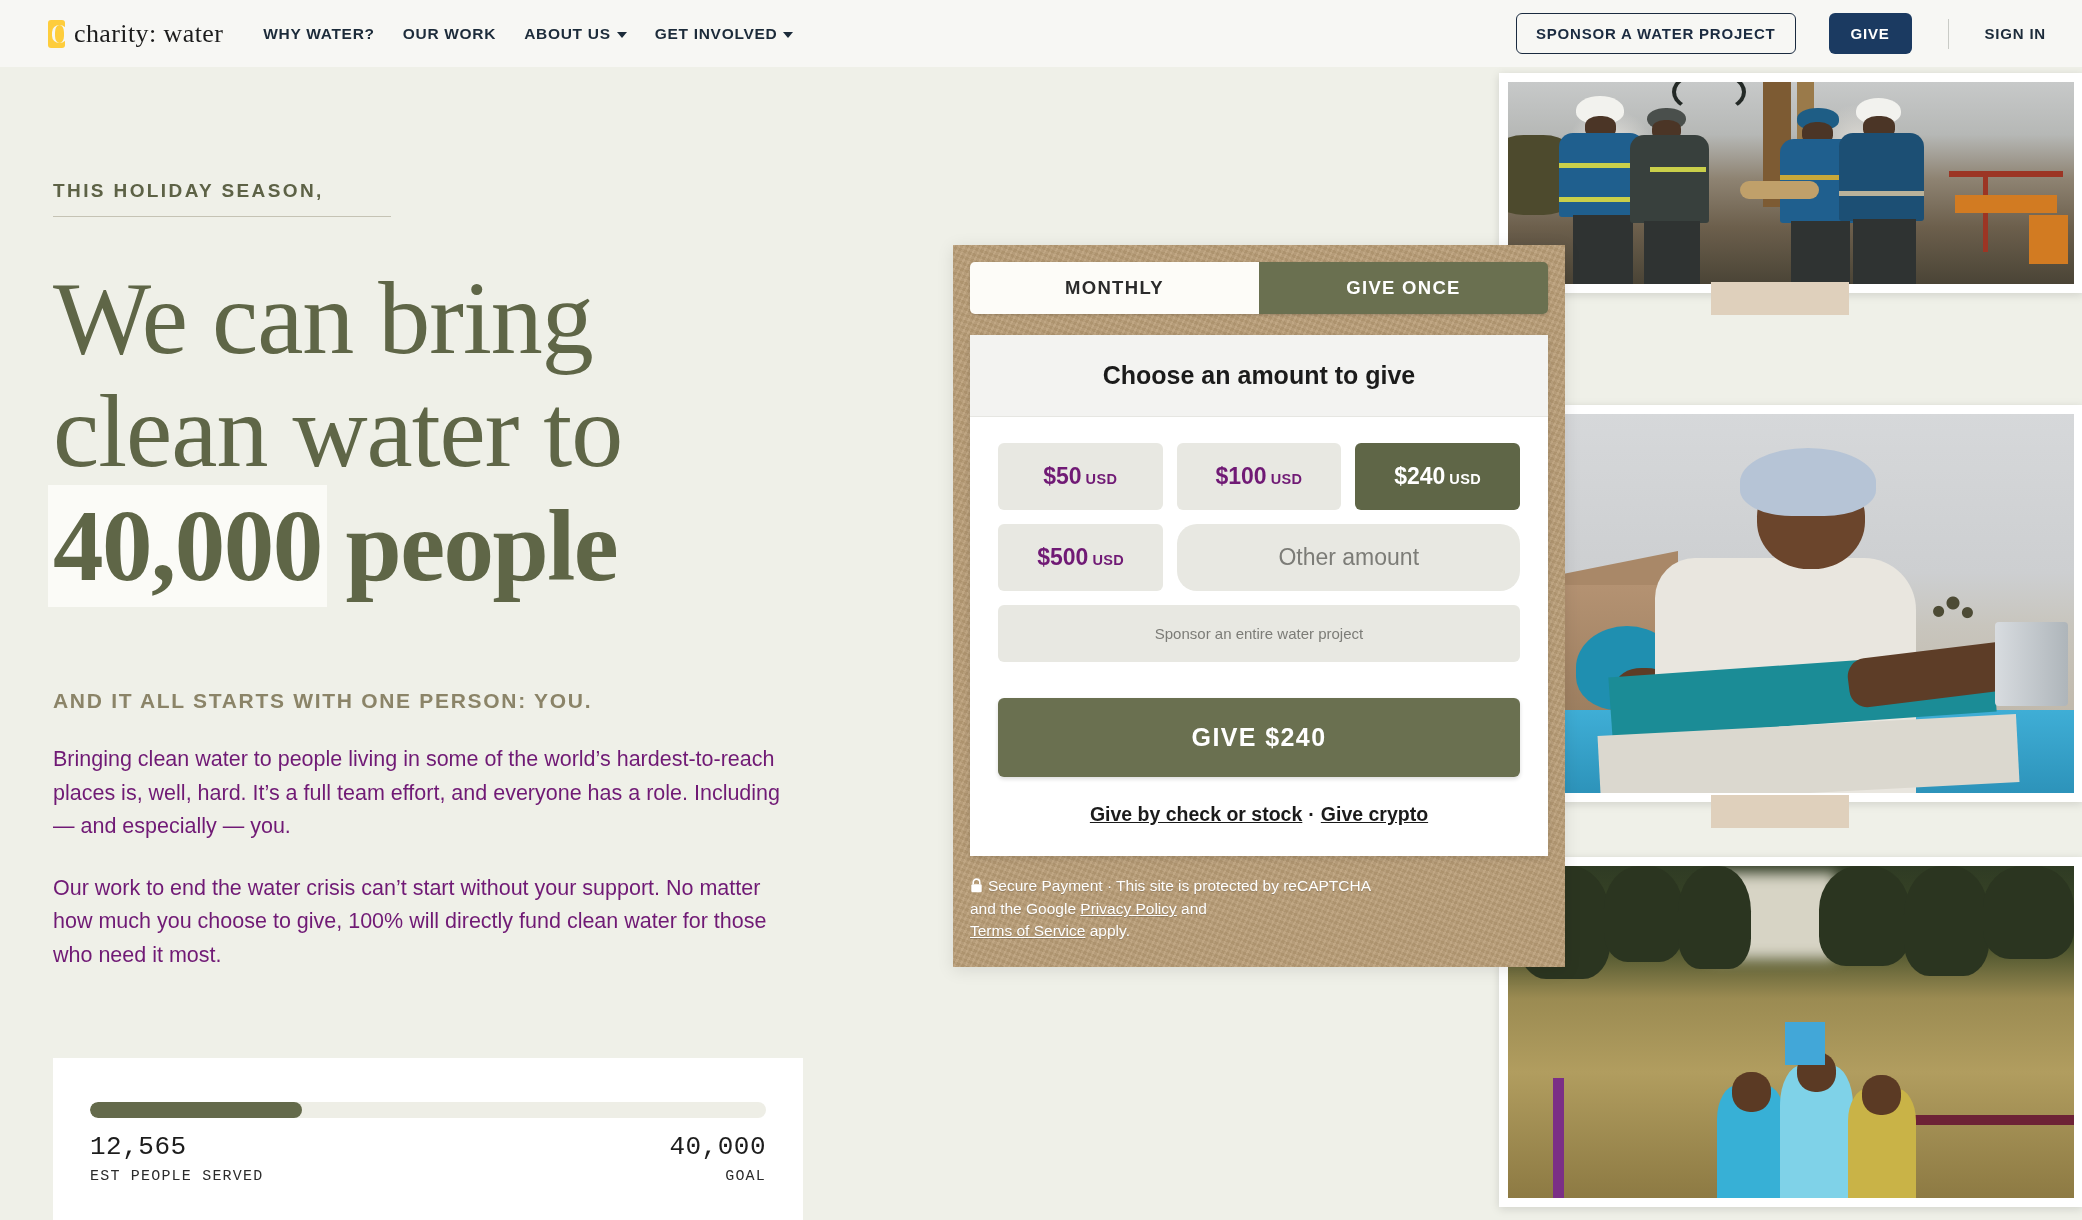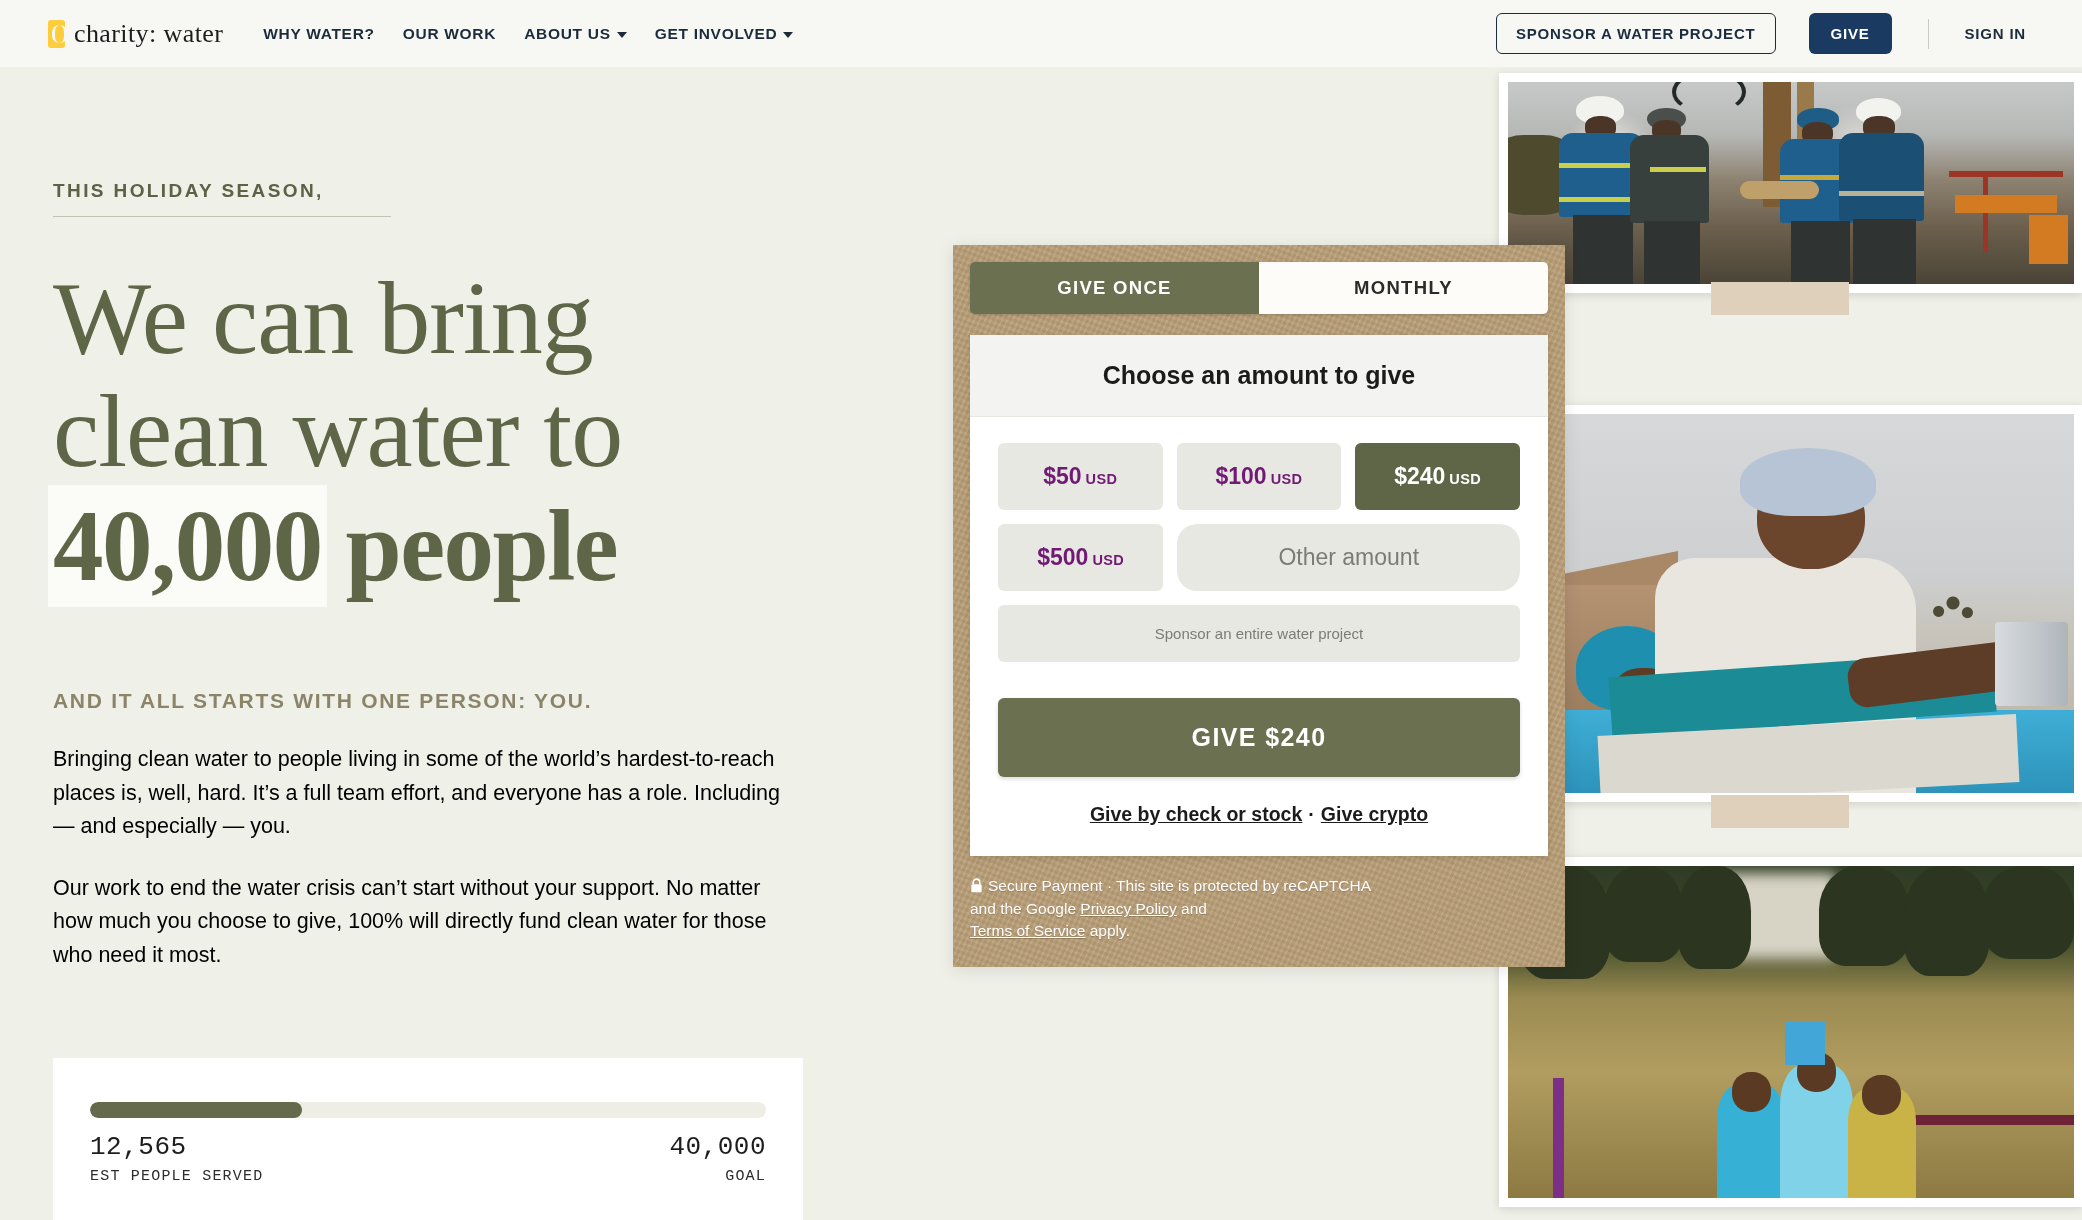--- a/index.html
+++ b/index.html
@@ -80,21 +80,21 @@
     display: inline-block;
     width: 0; height: 0;
     border-left: 5px solid transparent;
     border-right: 5px solid transparent;
     border-top: 6px solid #1c2b3a;
     margin-top: 2px;
   }
 
   .header-right {
     margin-left: auto;
-    margin-right: 56px;
+    margin-right: 36px;
     display: flex;
     align-items: center;
     gap: 16px;
   }
   .btn-sponsor {
     border: 1.5px solid #1b2b40;
     border-radius: 6px;
     background: transparent;
     color: #1b2b40;
     font-family: "Liberation Sans", sans-serif;
@@ -177,21 +177,21 @@
     font-size: 21px;
     font-weight: bold;
     letter-spacing: 1.7px;
     color: #8b8468;
   }
 
   .body-copy {
     margin-top: 30px;
     font-size: 21.5px;
     line-height: 1.56;
-    color: #000000;
+    color: #701a75;
     width: 750px;
   }
   .body-copy p + p { margin-top: 28px; }
 
   
   .progress-card {
     position: absolute;
     left: 53px;
     top: 1058px;
     width: 750px;
@@ -649,22 +649,22 @@
     <div class="stat-right">
       <div class="stat-num">40,000</div>
       <div class="stat-label">GOAL</div>
     </div>
   </div>
 </section>
 
 <aside class="donate-widget">
 
   <div class="tabs">
+    <button class="tab inactive">MONTHLY</button>
     <button class="tab active">GIVE ONCE</button>
-    <button class="tab inactive">MONTHLY</button>
   </div>
 
   <div class="panel">
     <div class="panel-head">Choose an amount to give</div>
 
     <div class="panel-body">
 
       <div class="amt-row">
         <button class="amt-btn">
           <span>$50</span><span class="usd">USD</span>

